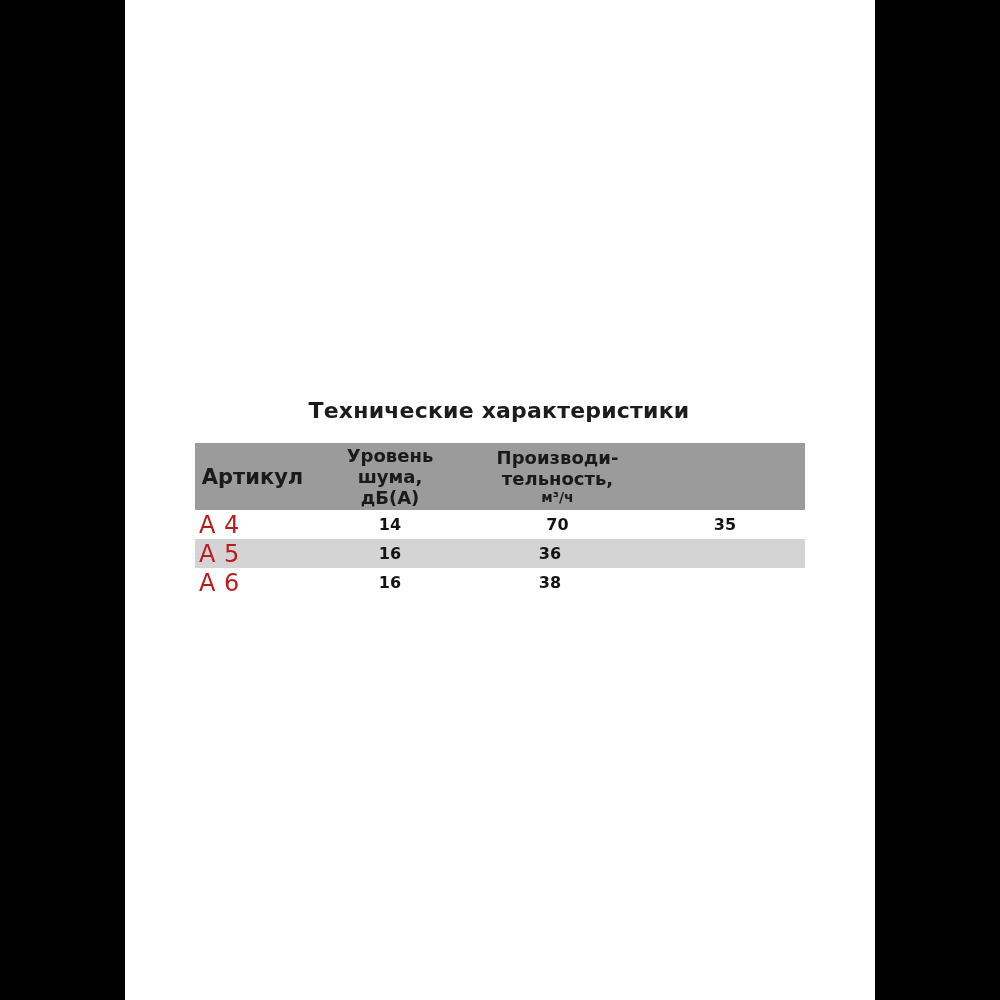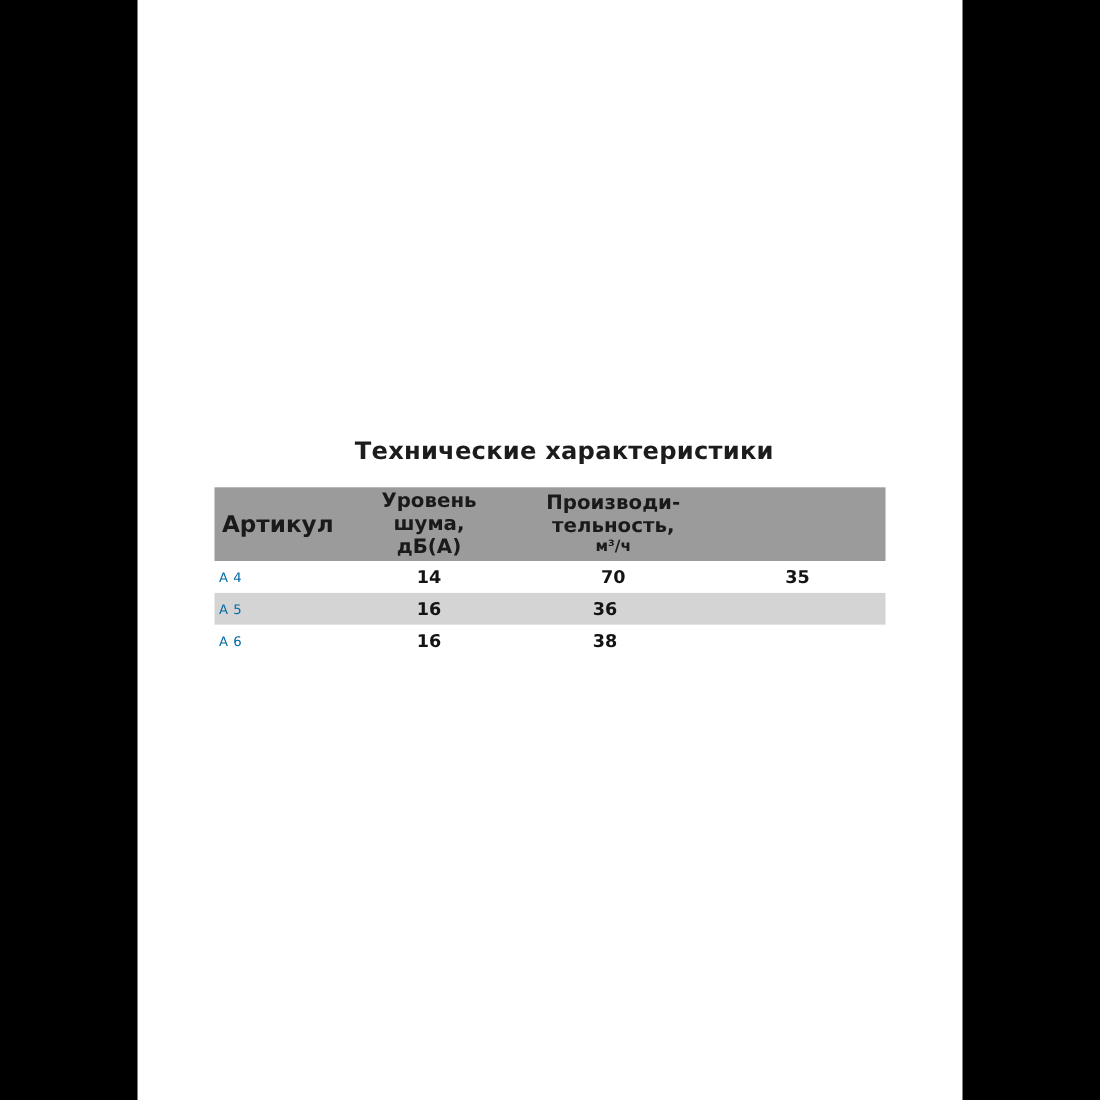--- a/index.html
+++ b/index.html
@@ -19,21 +19,21 @@
     top: 0;
     width: 125px;
     height: 1000px;
     background: #000000;
   }
   .letterbox.left  { left: 0; }
   .letterbox.right { right: 0; }
 
   .title {
     position: absolute;
-    left: 138px;
+    left: 124px;
     top: 399px;
     width: 750px;
     text-align: center;
     font-size: 22px;
     line-height: 24px;
     font-weight: bold;
     color: #1c1c1c;
     letter-spacing: 0.2px;
   }
 
@@ -71,23 +71,23 @@
     display: flex;
     align-items: center;
     height: 29px;
     background: #ffffff;
   }
   .trow.alt { background: #d4d4d4; }
 
   .td-article {
     box-sizing: border-box;
     padding-left: 4px;
-    font-size: 12px;
+    font-size: 24px;
     font-weight: normal;
-    color: #0369a1;
+    color: #b91c1c;
     letter-spacing: 0.5px;
   }
   .td-num {
     text-align: center;
     font-size: 16px;
     font-weight: bold;
     color: #141414;
   }
 </style>
 </head>

